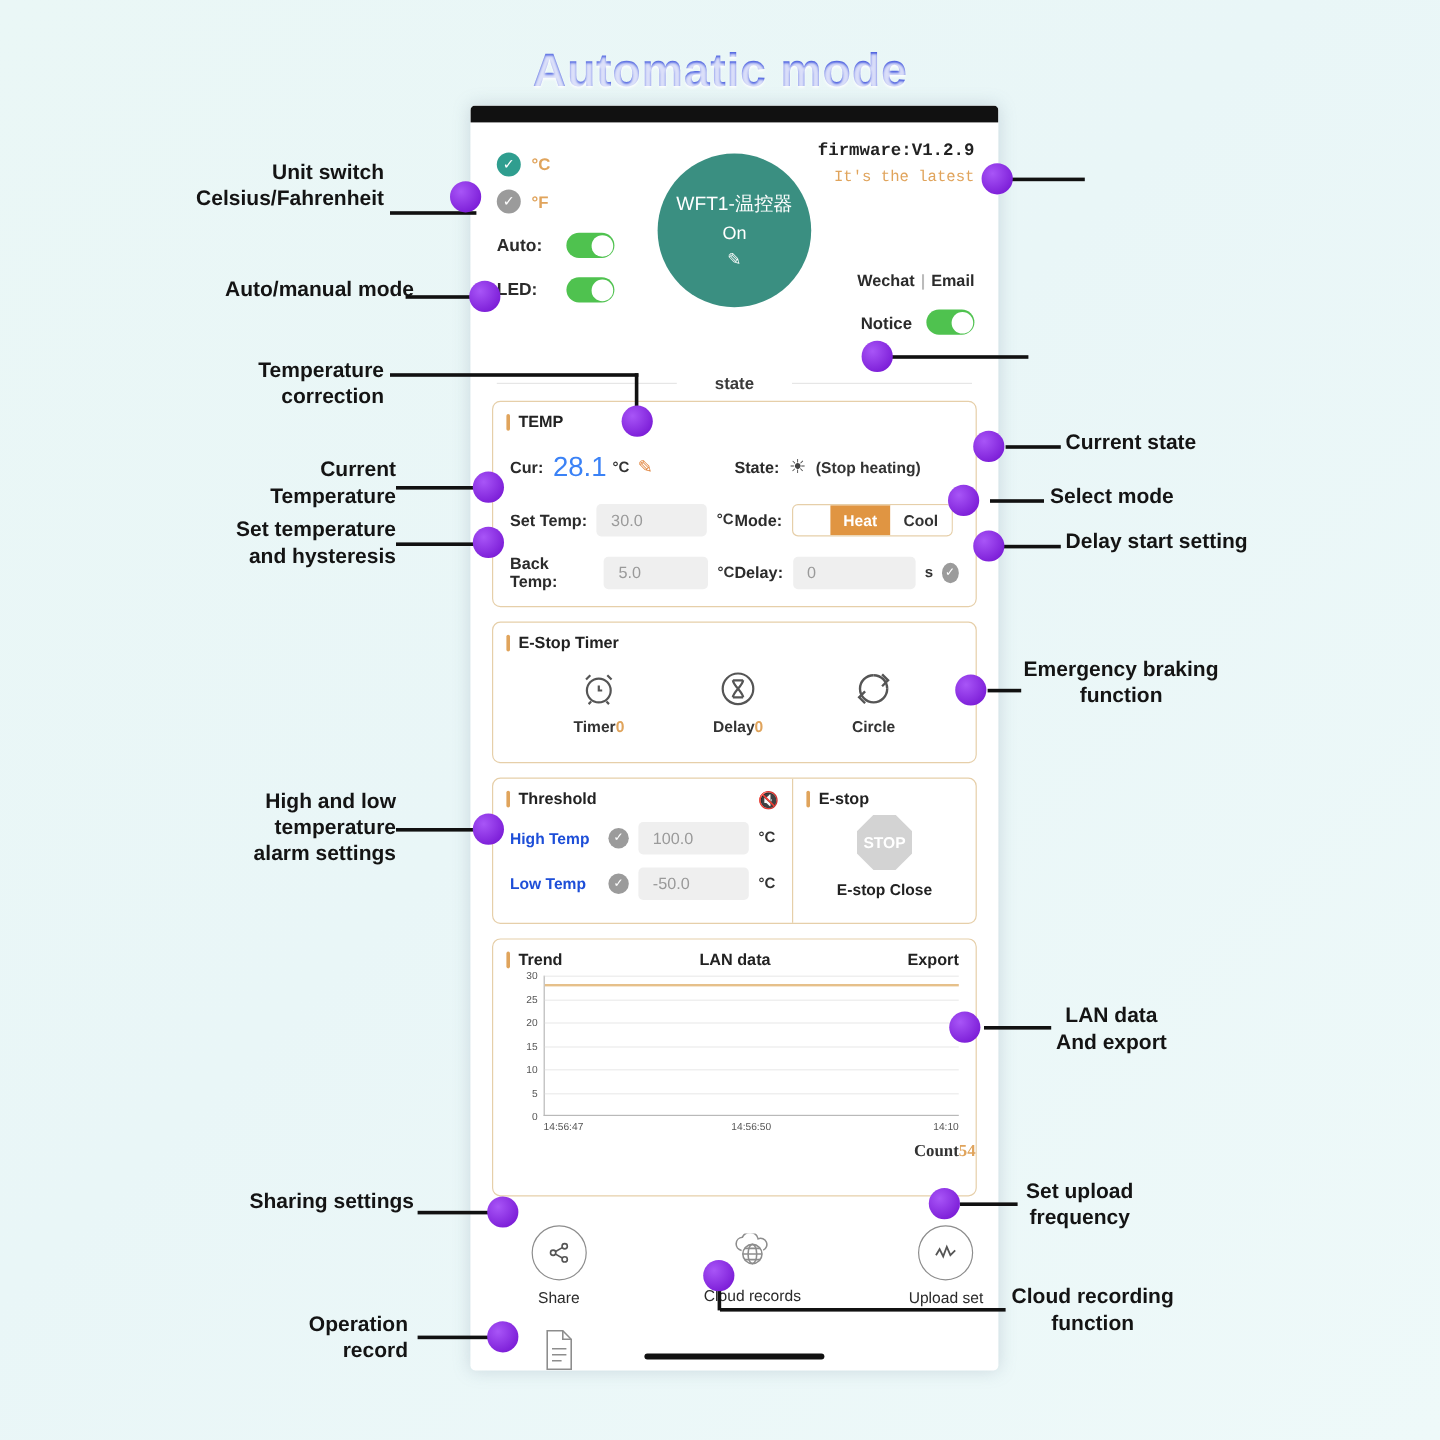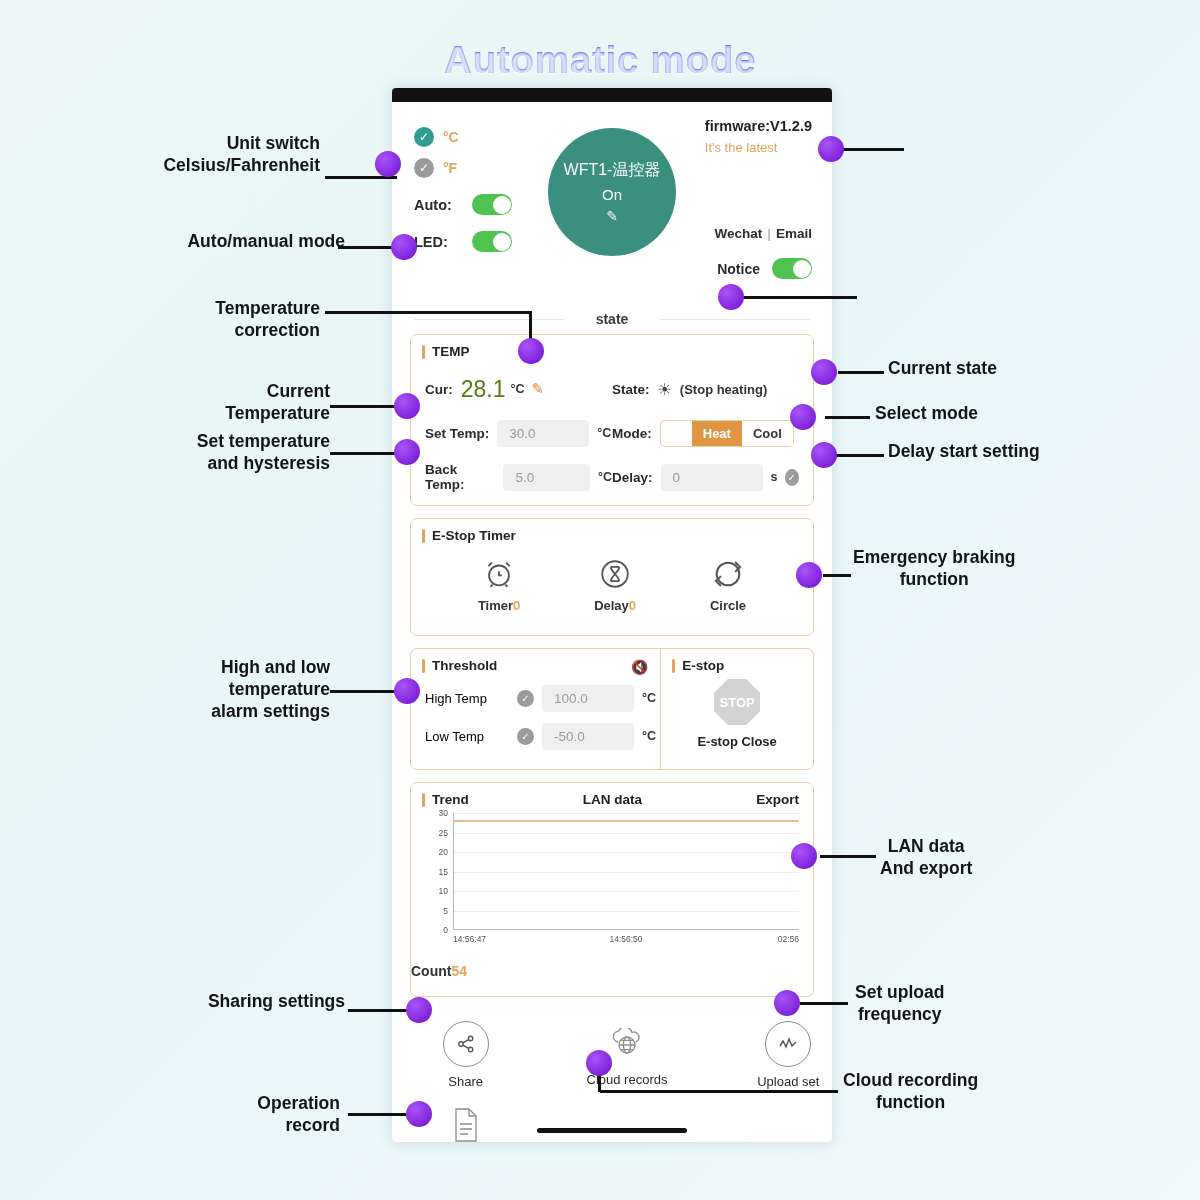--- a/index.html
+++ b/index.html
@@ -48,21 +48,21 @@
   .dial{
     position:absolute;left:50%;transform:translateX(-50%);top:26px;
     width:128px;height:128px;border-radius:50%;background:#3a8f81;
     display:flex;flex-direction:column;align-items:center;justify-content:center;gap:5px;
     color:#fff;
   }
   .dial-name{font-size:16px;}
   .dial-state{font-size:15px;}
   .dial-edit{font-size:14px;opacity:.95;}
 
-  .fw{position:absolute;right:20px;top:16px;}
+  .fw{position:absolute;right:20px;top:16px;text-align:right;font-family:Liberation Mono, monospace;}
   .fw-ver{font-size:14.5px;color:#222;font-weight:600;}
   .fw-latest{font-size:13px;color:#e0a45c;margin-top:6px;}
 
   .notice-wrap{position:absolute;right:20px;top:124px;text-align:right;}
   .we{font-size:13.5px;color:#2b2b2b;font-weight:600;}
   .we .sep{color:#bbb;margin:0 5px;}
   .notice-row{display:flex;align-items:center;gap:12px;justify-content:flex-end;margin-top:17px;}
   .notice-lbl{font-size:14px;color:#2b2b2b;font-weight:600;}
 
   .state-divider{
@@ -83,21 +83,21 @@
   .card-title .bar{width:3px;height:14px;background:#e0a45c;border-radius:2px;}
   .card-title .t{font-size:13.5px;color:#222;font-weight:700;}
 
   
   .temp-card{height:172px;}
   .temp-grid{padding:8px 14px 0 14px;}
   .trow{display:flex;align-items:center;height:44px;}
   .tleft{width:50%;display:flex;align-items:center;}
   .tright{width:50%;display:flex;align-items:center;}
   .lbl{font-size:13.5px;color:#2b2b2b;font-weight:700;}
-  .cur-val{font-size:23px;color:#4d7c0f;font-weight:400;margin-left:8px;}
+  .cur-val{font-size:23px;color:#3b82f6;font-weight:400;margin-left:8px;}
   .cur-unit{font-size:12.5px;color:#333;font-weight:700;margin-left:5px;}
   .pencil{color:#e0833c;font-size:15px;margin-left:7px;}
   .field{background:#efefef;border-radius:4px;height:27px;width:92px;display:flex;align-items:center;
          padding-left:12px;font-size:13.5px;color:#9a9a9a;margin:0 8px;box-sizing:border-box;}
   .unit-sm{font-size:12.5px;color:#333;font-weight:700;}
   .state-ico{margin:0 8px;font-size:16px;color:#444;}
   .state-txt{font-size:13px;color:#333;font-weight:600;}
   .seg{display:flex;border:1px solid #e6cfa9;border-radius:5px;overflow:hidden;margin-left:8px;padding-left:31px;}
   .seg div{font-size:13px;padding:5px 11px;font-weight:600;}
   .seg .active{background:#e09542;color:#fff;}
@@ -111,21 +111,21 @@
   .estt-item{display:flex;flex-direction:column;align-items:center;gap:7px;}
   .estt-lbl{font-size:13px;color:#333;font-weight:600;}
   .estt-lbl .num{color:#e0a45c;}
 
   
   .thr-wrap{display:flex;margin:0 18px 12px 18px;border:1px solid #e6cfa9;border-radius:7px;background:#fff;height:122px;box-sizing:border-box;}
   .thr-left{flex:0 0 62%;border-right:1px solid #e6cfa9;position:relative;}
   .thr-right{flex:1;position:relative;}
   .mute{position:absolute;right:11px;top:10px;font-size:14px;color:#8c8c8c;}
   .thr-row{display:flex;align-items:center;padding:0 0 0 14px;height:38px;}
-  .thr-lbl{font-size:13px;color:#000000;font-weight:400;width:92px;}
+  .thr-lbl{font-size:13px;color:#1d4ed8;font-weight:700;width:82px;}
   .thr-chk{width:17px;height:17px;border-radius:50%;background:#9b9b9b;color:#fff;font-size:10px;
            display:flex;align-items:center;justify-content:center;}
   .stopwrap{display:flex;flex-direction:column;align-items:center;padding-top:6px;}
   .stop-oct{
     width:46px;height:46px;background:#d3d3d3;color:#fff;font-size:13px;font-weight:bold;
     display:flex;align-items:center;justify-content:center;
     clip-path:polygon(30% 0,70% 0,100% 30%,100% 70%,70% 100%,30% 100%,0 70%,0 30%);
   }
   .estop-lbl{font-size:13px;color:#222;font-weight:600;margin-top:9px;}
 
@@ -137,21 +137,21 @@
   .trend-head .mid{flex:1;text-align:center;font-size:13.5px;color:#222;font-weight:600;}
   .trend-head .exp{font-size:13.5px;color:#222;font-weight:600;}
   .chart{position:relative;margin:6px 14px 0 14px;height:135px;}
   .yaxis{position:absolute;left:0;top:0;bottom:18px;width:26px;}
   .ytick{position:absolute;right:3px;font-size:8.5px;color:#555;transform:translateY(-50%);}
   .plot{position:absolute;left:28px;right:0;top:0;bottom:18px;border-left:1px solid #b9b9b9;border-bottom:1px solid #b9b9b9;}
   .gl{position:absolute;left:0;right:0;height:1px;background:#ececec;}
   .series{position:absolute;left:0;right:0;height:2px;background:#e6c08a;}
   .xticks{position:absolute;left:28px;right:0;bottom:0;height:16px;}
   .xt{position:absolute;font-size:8.5px;color:#555;top:2px;}
-  .count{text-align:left;font-size:14px;color:#333;font-weight:600;margin-top:15px;}
+  .count{text-align:right;font-size:14px;color:#333;font-weight:600;margin-top:4px;font-family:Liberation Serif, serif;}
   .count .n{color:#e0a45c;}
 
   
   .bottom{padding:12px 0 0 0;}
   .brow{display:flex;padding-left:30px;gap:74px;margin-bottom:14px;}
   .bitem{display:flex;flex-direction:column;align-items:center;gap:7px;width:88px;}
   .bico{width:44px;height:44px;border-radius:50%;border:1.5px solid #8d8d8d;display:flex;align-items:center;justify-content:center;}
   .bico.plain{border:none;}
   .blbl{font-size:13px;color:#2b2b2b;}
   .homebar{position:absolute;left:50%;transform:translateX(-50%);bottom:9px;width:150px;height:5px;background:#111;border-radius:3px;}
@@ -371,21 +371,21 @@
               <div class="gl" style="top: 78px;"></div>
               <div class="gl" style="top: 58.5px;"></div>
               <div class="gl" style="top: 39px;"></div>
               <div class="gl" style="top: 19.5px;"></div>
               <div class="gl" style="top: 0px;"></div>
               <div class="series" style="top: 7.41px; background: rgb(230, 192, 138);"></div>
             </div>
           <div class="xticks">
               <div class="xt" style="left:0;">14:56:47</div>
               <div class="xt" style="left:50%;transform:translateX(-50%);">14:56:50</div>
-              <div class="xt" style="right:0;">02:56</div>
+              <div class="xt" style="right:0;">14:10</div>
             </div>
         </div>
         <div class="count"><span>Count</span><span class="n">54</span></div>
       </div>
 
       <div class="bottom">
         <div class="brow">
           <div class="bitem">
             <div class="bico">
               <svg width="22" height="22" viewBox="0 0 24 24" fill="none" stroke="#555" stroke-width="1.5">

